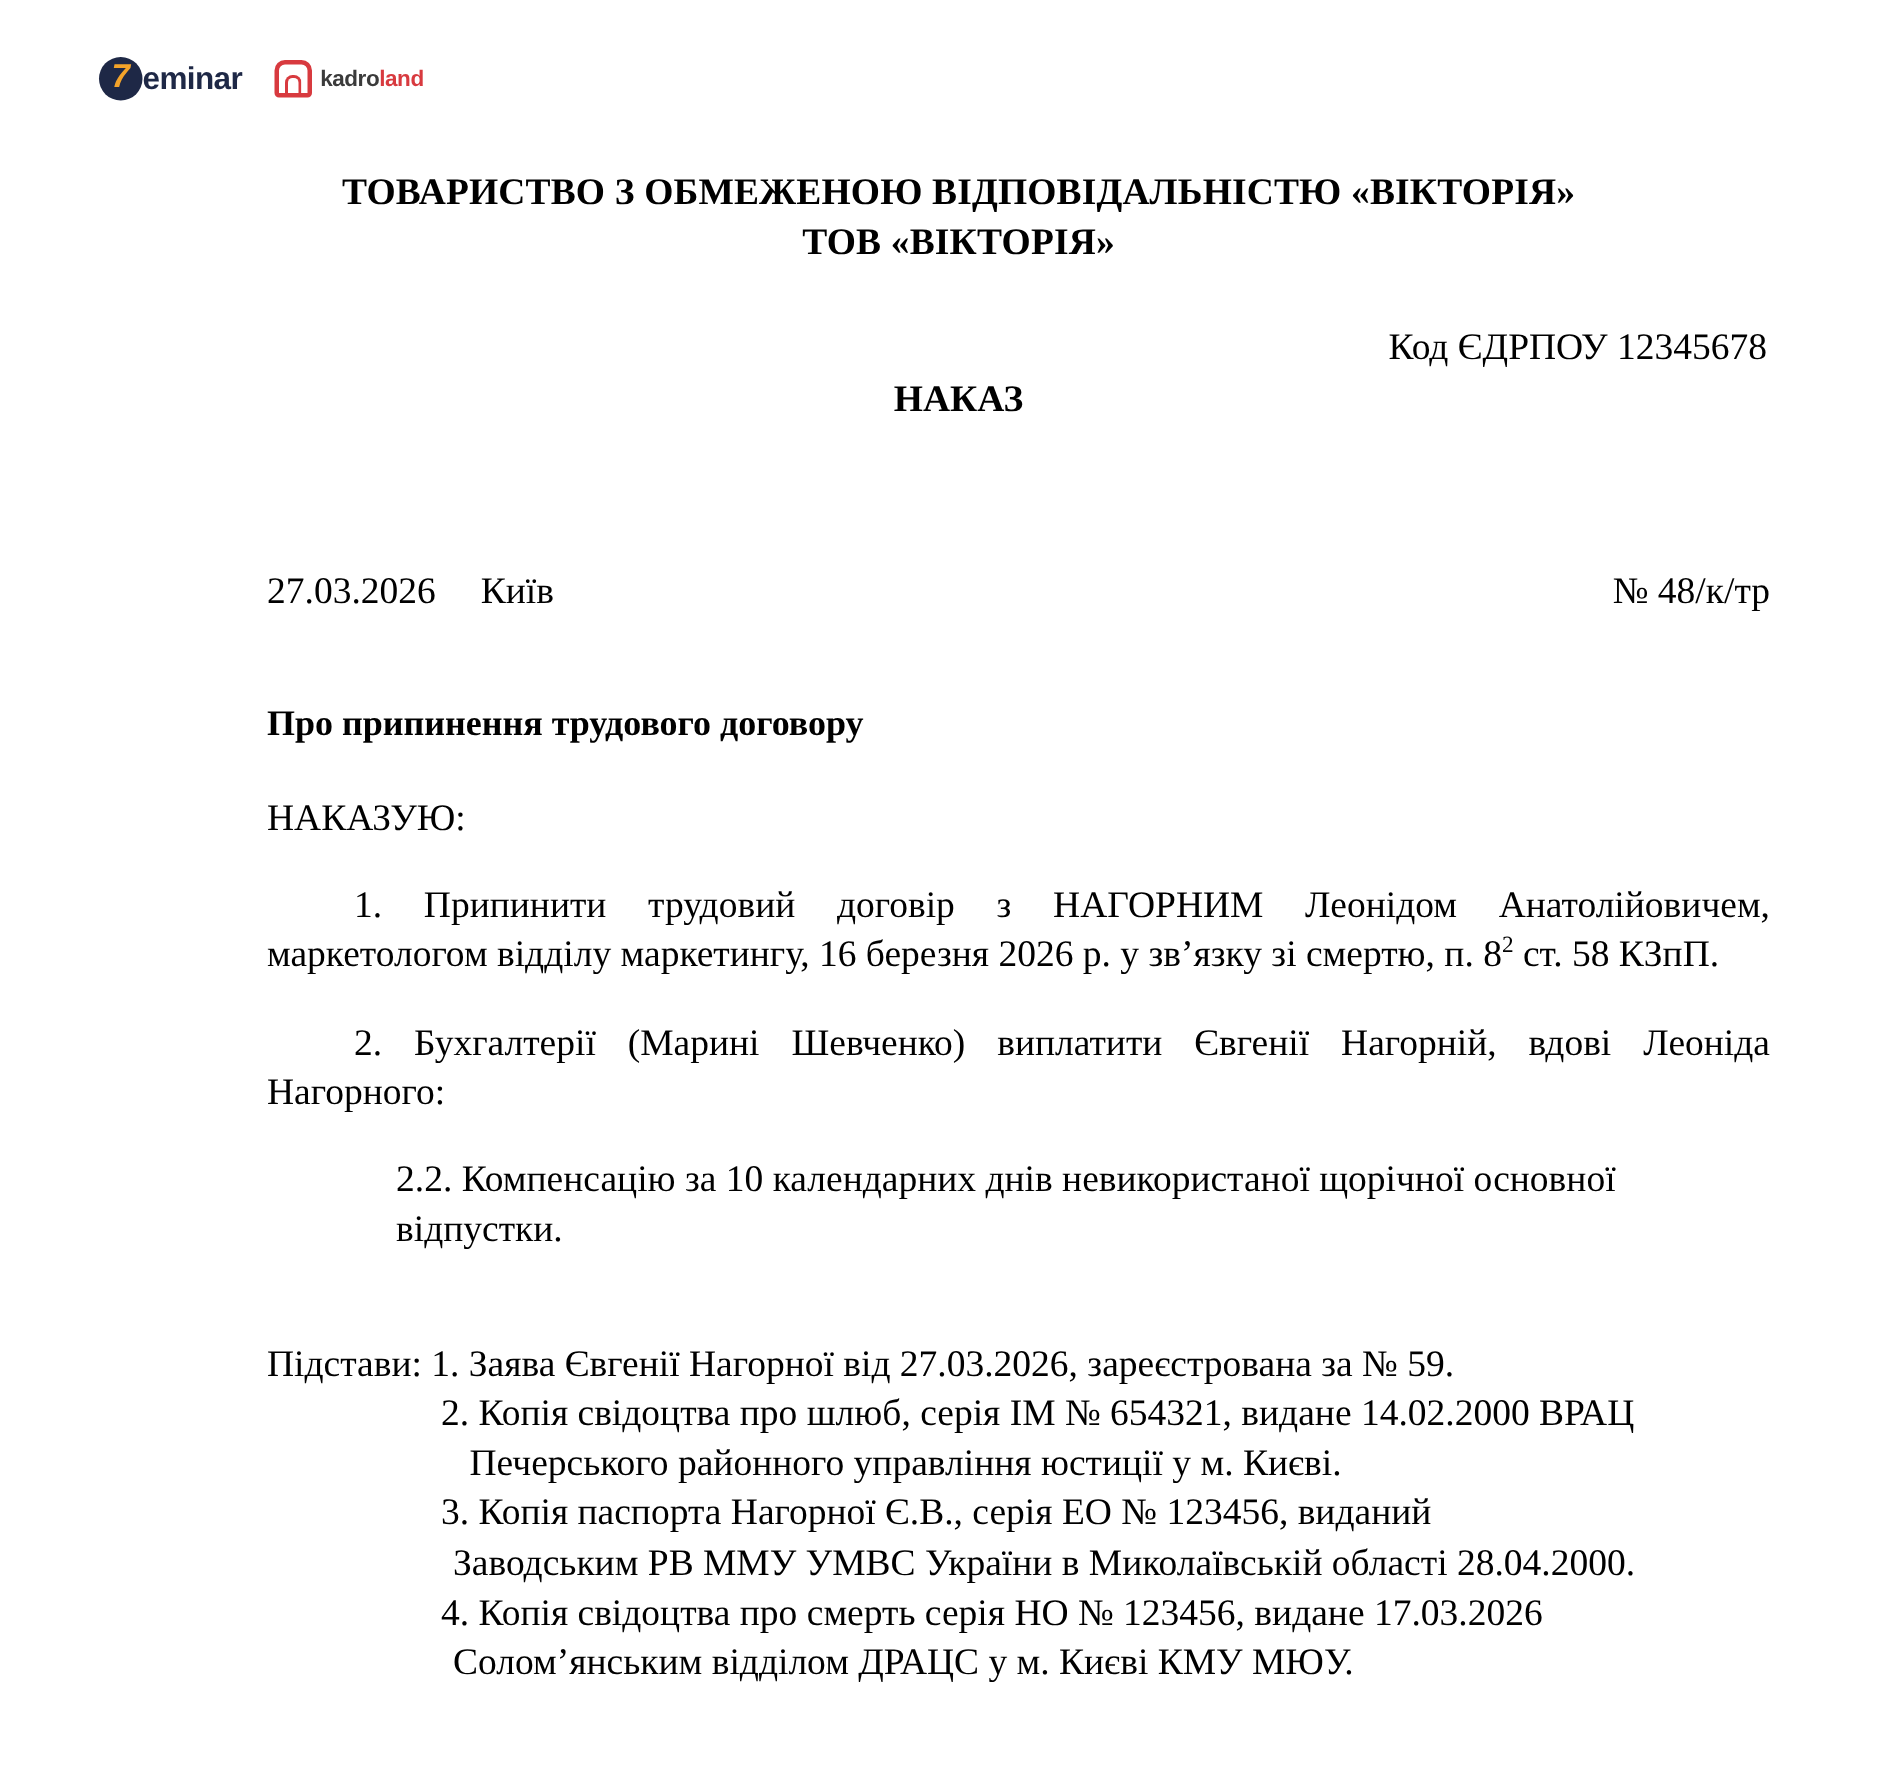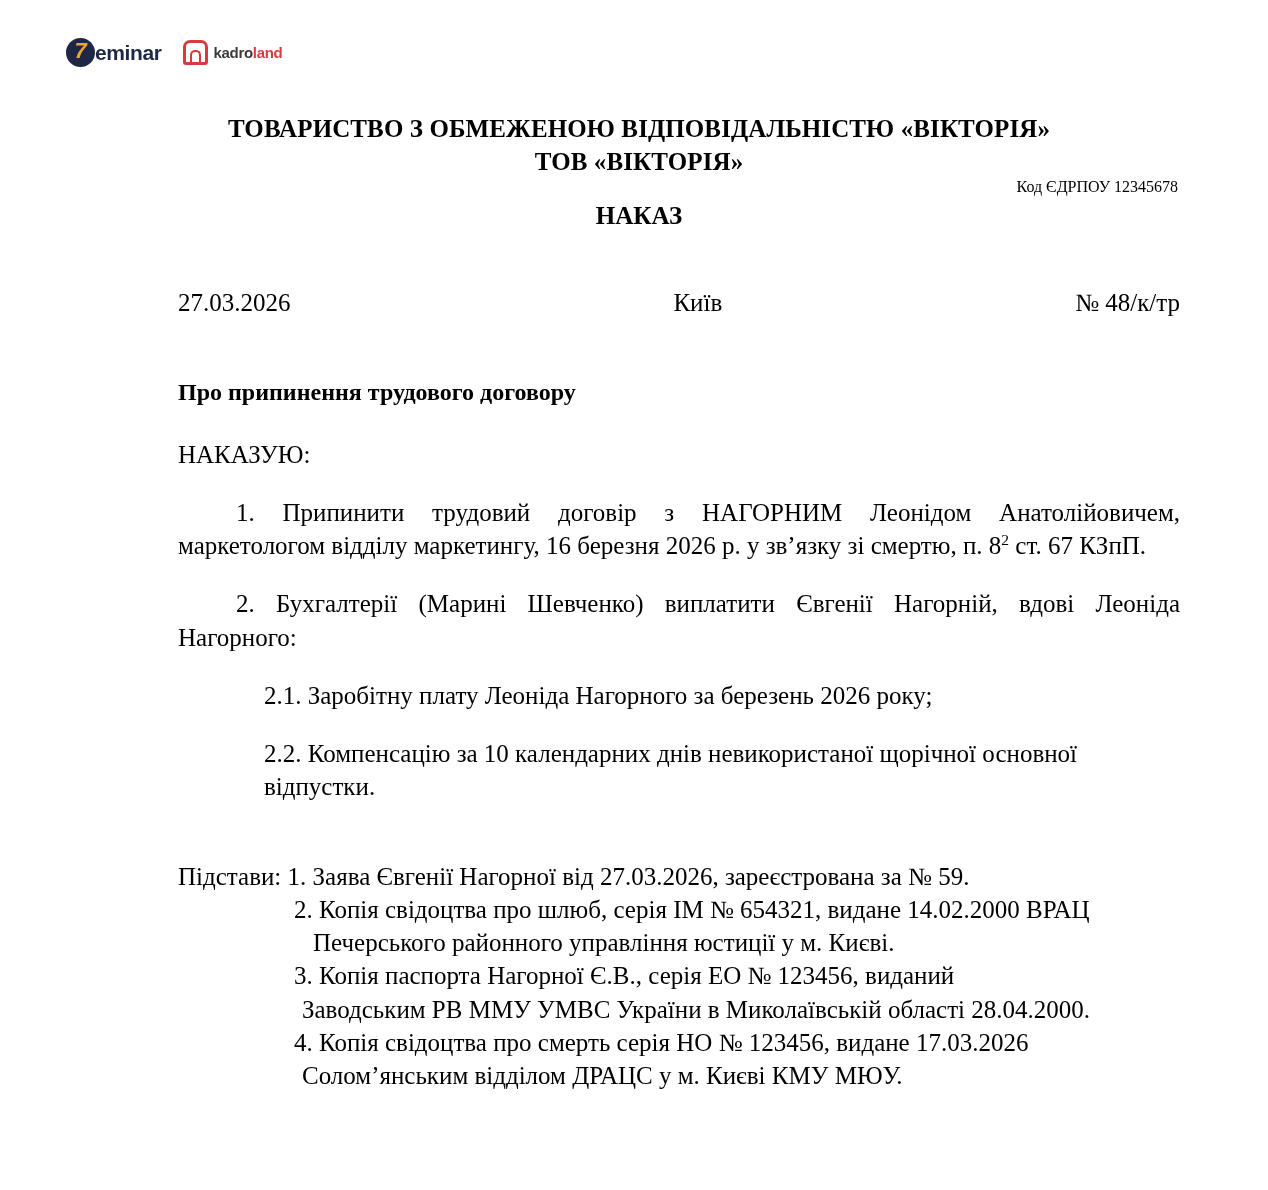--- a/index.html
+++ b/index.html
@@ -107,22 +107,23 @@
     margin-top: 112px;
     text-align: center;
     font-size: 25px;
     font-weight: 700;
     line-height: 1.32;
     letter-spacing: 0.1px;
     padding-right: 80px;
   }
 
   .edrpou-row {
+    margin-top: 40px;
     text-align: right;
-    font-size: 16px;
+    font-size: 25px;
     line-height: 1.15;
     padding-right: 2px;
   }
 
   .order-word {
     margin-top: 6px;
     text-align: center;
     font-size: 25px;
     font-weight: 700;
     line-height: 1.15;
@@ -130,21 +131,21 @@
   }
 
   .meta-row {
     margin-top: 58px;
     display: flex;
     align-items: baseline;
     font-size: 25px;
     line-height: 1.15;
   }
   .meta-row .m-date { flex: 0 0 auto; }
-  .meta-row .m-city { flex: 1 1 auto; text-align: center; padding-left: 30px; }
+  .meta-row .m-city { flex: 1 1 auto; padding-left: 30px; margin-top: 41px; }
   .meta-row .m-num  { flex: 0 0 auto; }
 
   .subject {
     margin-top: 58px;
     font-size: 24px;
     font-weight: 700;
     line-height: 1.38;
   }
 
   .order-verb {
@@ -224,23 +225,22 @@
     <div class="m-num">№ 48/к/тр</div>
   </div>
 
   <div class="subject">
     <div>Про припинення трудового договору</div>
   </div>
 
   <div class="order-verb">НАКАЗУЮ:</div>
 
   <div class="clauses">
-    <p class="clause-l1"><span>1. Припинити трудовий договір з НАГОРНИМ Леонідом Анатолійовичем, маркетологом відділу маркетингу, 16 березня 2026 р. у зв’язку зі смертю, п. 8</span><sup>2</sup><span> ст. 67 КЗпП.</span></p>
+    <p class="clause-l1"><span>1. Припинити трудовий договір з НАГОРНИМ Леонідом Анатолійовичем, маркетологом відділу маркетингу, 16 березня 2026 р. у зв’язку зі смертю, п. 8</span><sup>2</sup><span> ст. 58 КЗпП.</span></p>
     <p class="clause-l1">2. Бухгалтерії (Марині Шевченко) виплатити Євгенії Нагорній, вдові Леоніда Нагорного:</p>
-    <p class="clause-l2">2.1. Заробітну плату Леоніда Нагорного за березень 2026 року;</p>
     <p class="clause-l2">2.2. Компенсацію за 10 календарних днів невикористаної щорічної основної відпустки.</p>
   </div>
 
   <div class="grounds">
     <div class="grounds-first">
       <span class="grounds-label">Підстави: </span>
       <span>1. Заява Євгенії Нагорної від 27.03.2026, зареєстрована за № 59.</span>
     </div>
     <div class="grounds-item-indent">2. Копія свідоцтва про шлюб, серія ІМ № 654321, видане 14.02.2000 ВРАЦ</div>
     <div class="grounds-item-sub">Печерського районного управління юстиції у м. Києві.</div>

